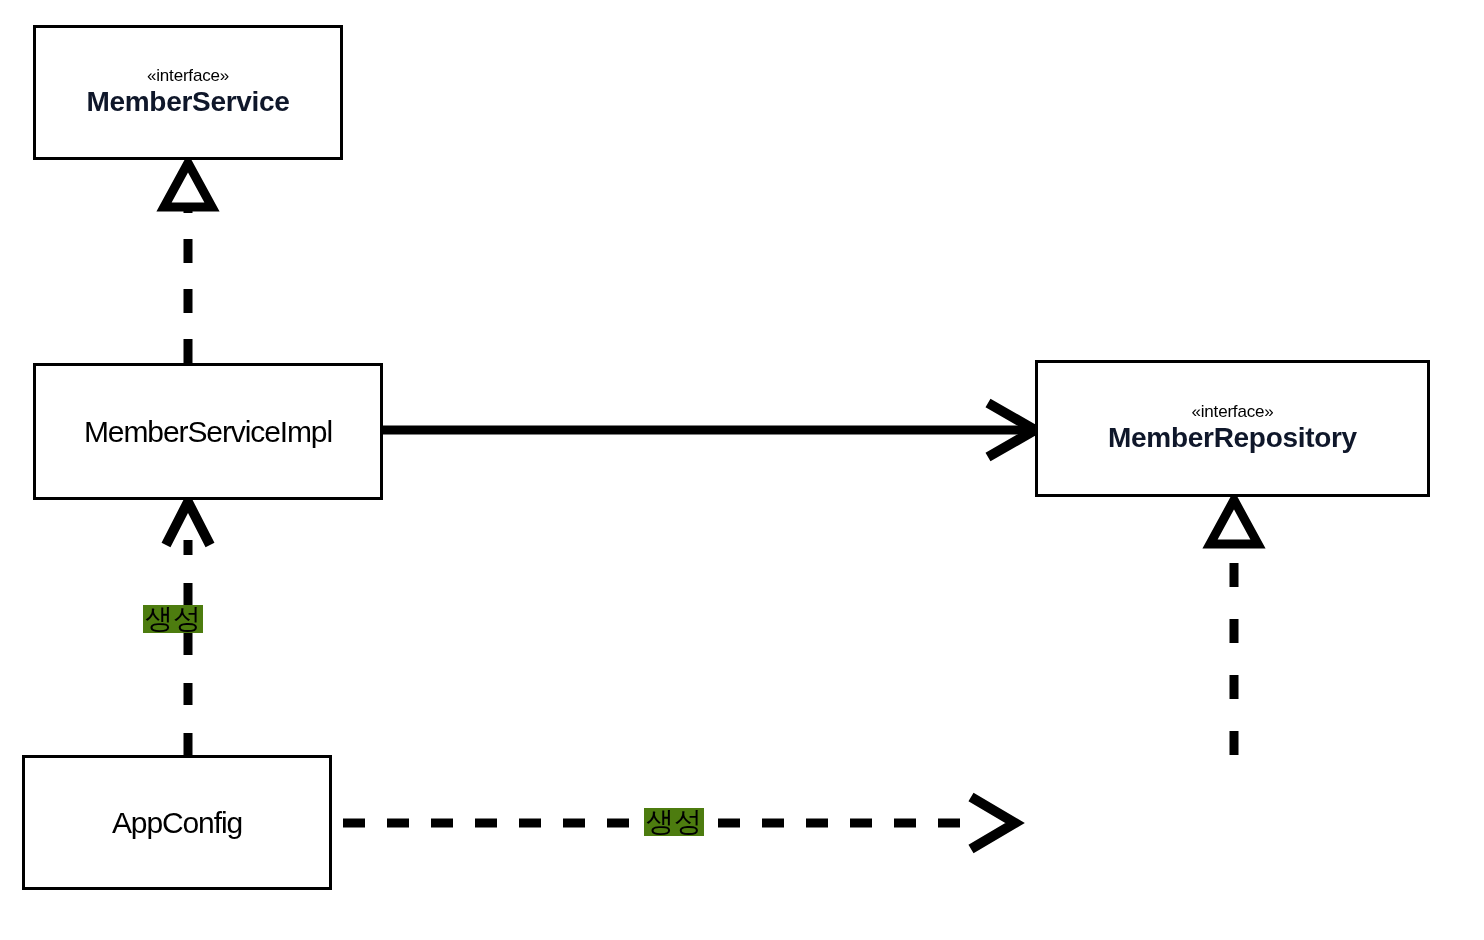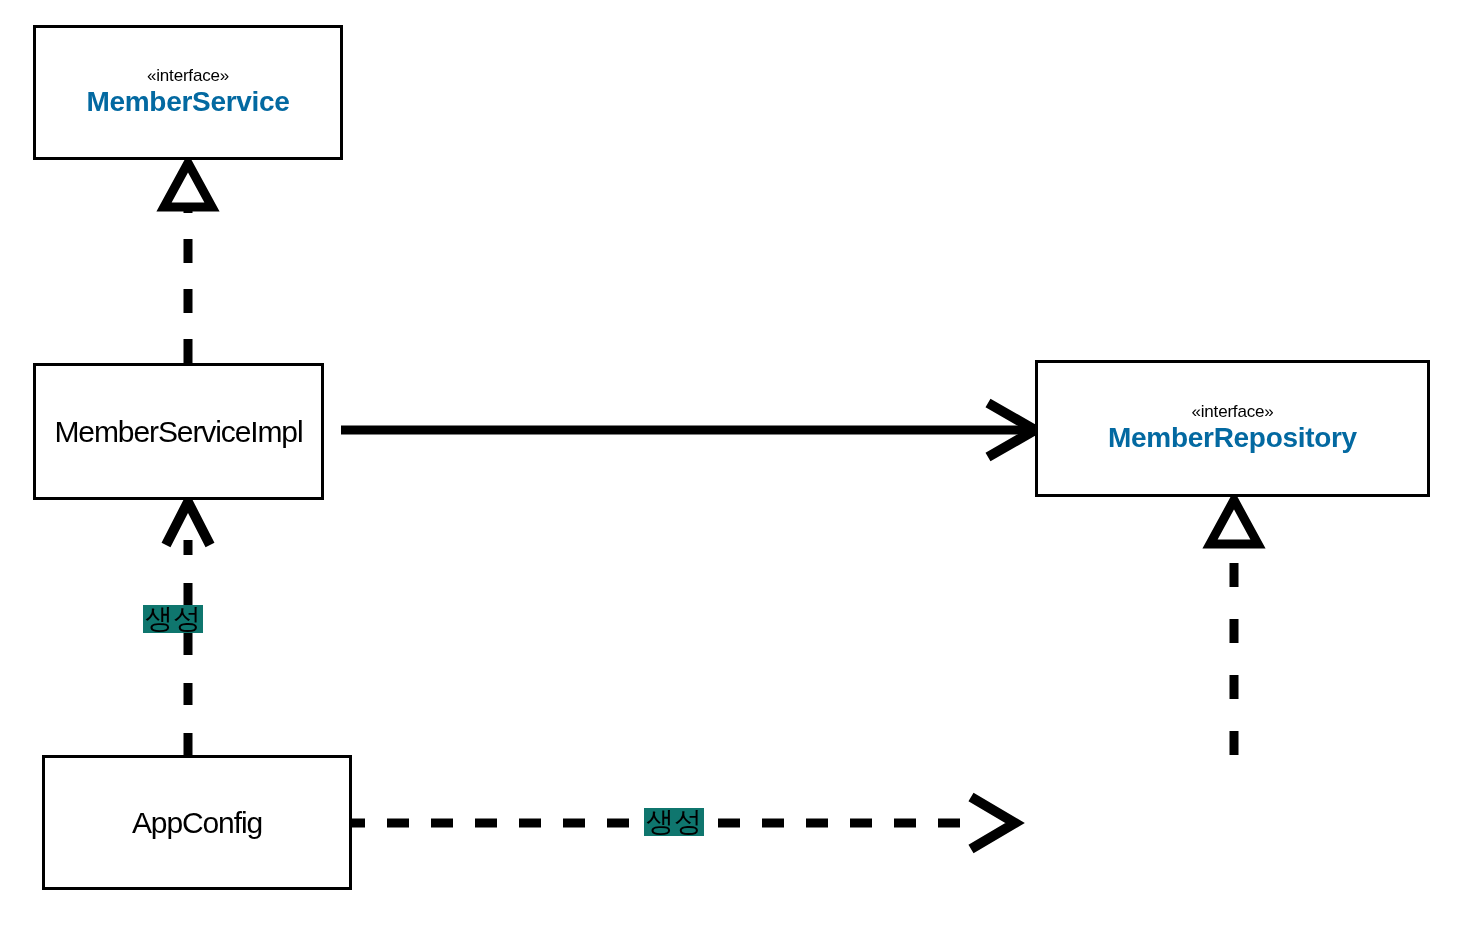--- a/index.html
+++ b/index.html
@@ -40,39 +40,39 @@
   .stereotype {
     font-size: 17px;
     font-weight: normal;
     color: #000000;
     line-height: 1.15;
     letter-spacing: -0.2px;
   }
   .class-name-bold {
     font-size: 28px;
     font-weight: bold;
-    color: #0369a1;
+    color: #0f172a;
     line-height: 1.2;
     letter-spacing: -0.3px;
     white-space: nowrap;
   }
   .class-name-plain {
     font-size: 30px;
     font-weight: normal;
     color: #000000;
     line-height: 1.2;
     letter-spacing: -1.1px;
     white-space: nowrap;
   }
   .edge-label {
     position: absolute;
     font-size: 28px;
     font-weight: normal;
     color: #000000;
-    background: #0f766e;
+    background: #4d7c0f;
     line-height: 1;
     white-space: nowrap;
     z-index: 4;
     padding: 0 2px;
   }
 </style>
 </head>
 <body>
 
 <div id="diagram-canvas">
@@ -111,30 +111,30 @@
 
       <polyline points="971,797 1015,823 971,849" fill="none" stroke="#000000" stroke-width="10" stroke-linecap="butt" stroke-linejoin="miter"></polyline>
     </g>
   </svg>
 
   <div class="uml-box" style="left:33px; top:25px; width:310px; height:135px;">
     <div class="stereotype">«interface»</div>
     <div class="class-name-bold">MemberService</div>
   </div>
 
-  <div class="uml-box" style="left:33px; top:363px; width:291px; height:137px;">
+  <div class="uml-box" style="left:33px; top:363px; width:350px; height:137px;">
     <div class="class-name-plain">MemberServiceImpl</div>
   </div>
 
   <div class="uml-box" style="left:1035px; top:360px; width:395px; height:137px;">
     <div class="stereotype">«interface»</div>
     <div class="class-name-bold">MemberRepository</div>
   </div>
 
-  <div class="uml-box" style="left:42px; top:755px; width:310px; height:135px;">
+  <div class="uml-box" style="left:22px; top:755px; width:310px; height:135px;">
     <div class="class-name-plain">AppConfig</div>
   </div>
 
 
   <div class="edge-label" style="left:143px; top:605px;">생성</div>
 
   <div class="edge-label" style="left:644px; top:808px;">생성</div>
 
 </div>
 

